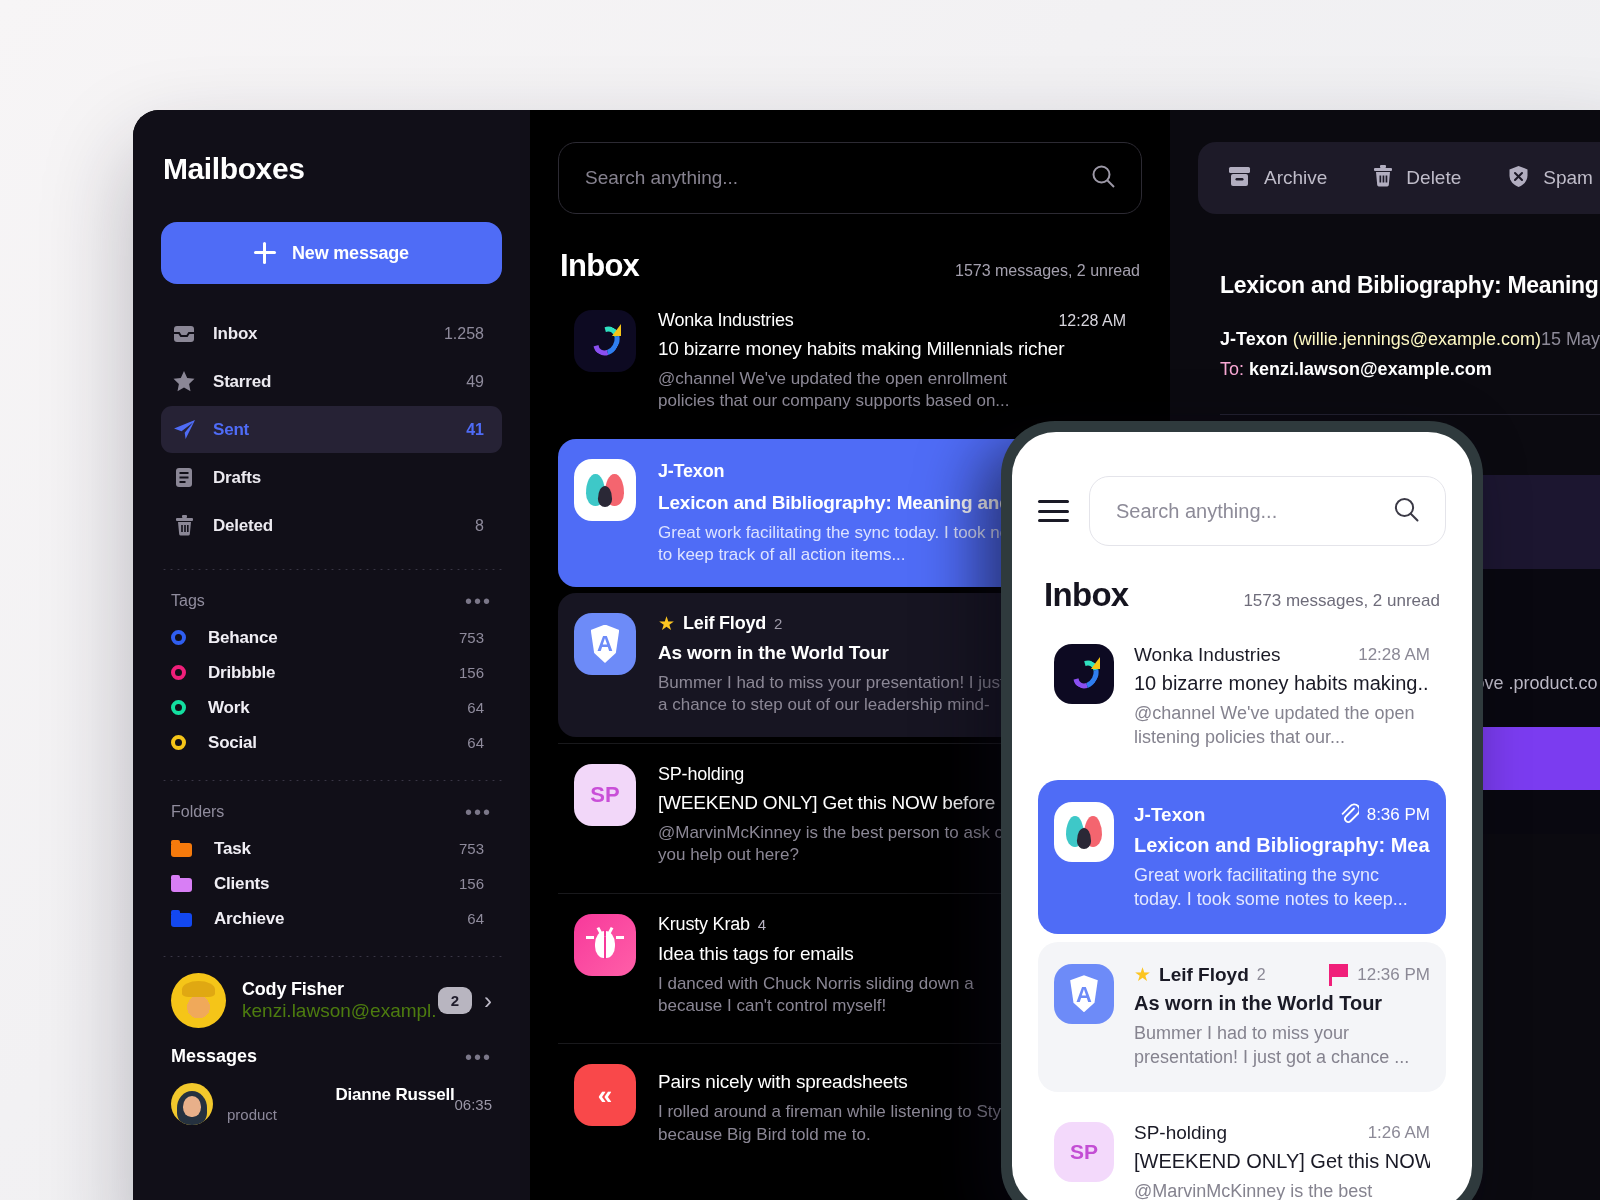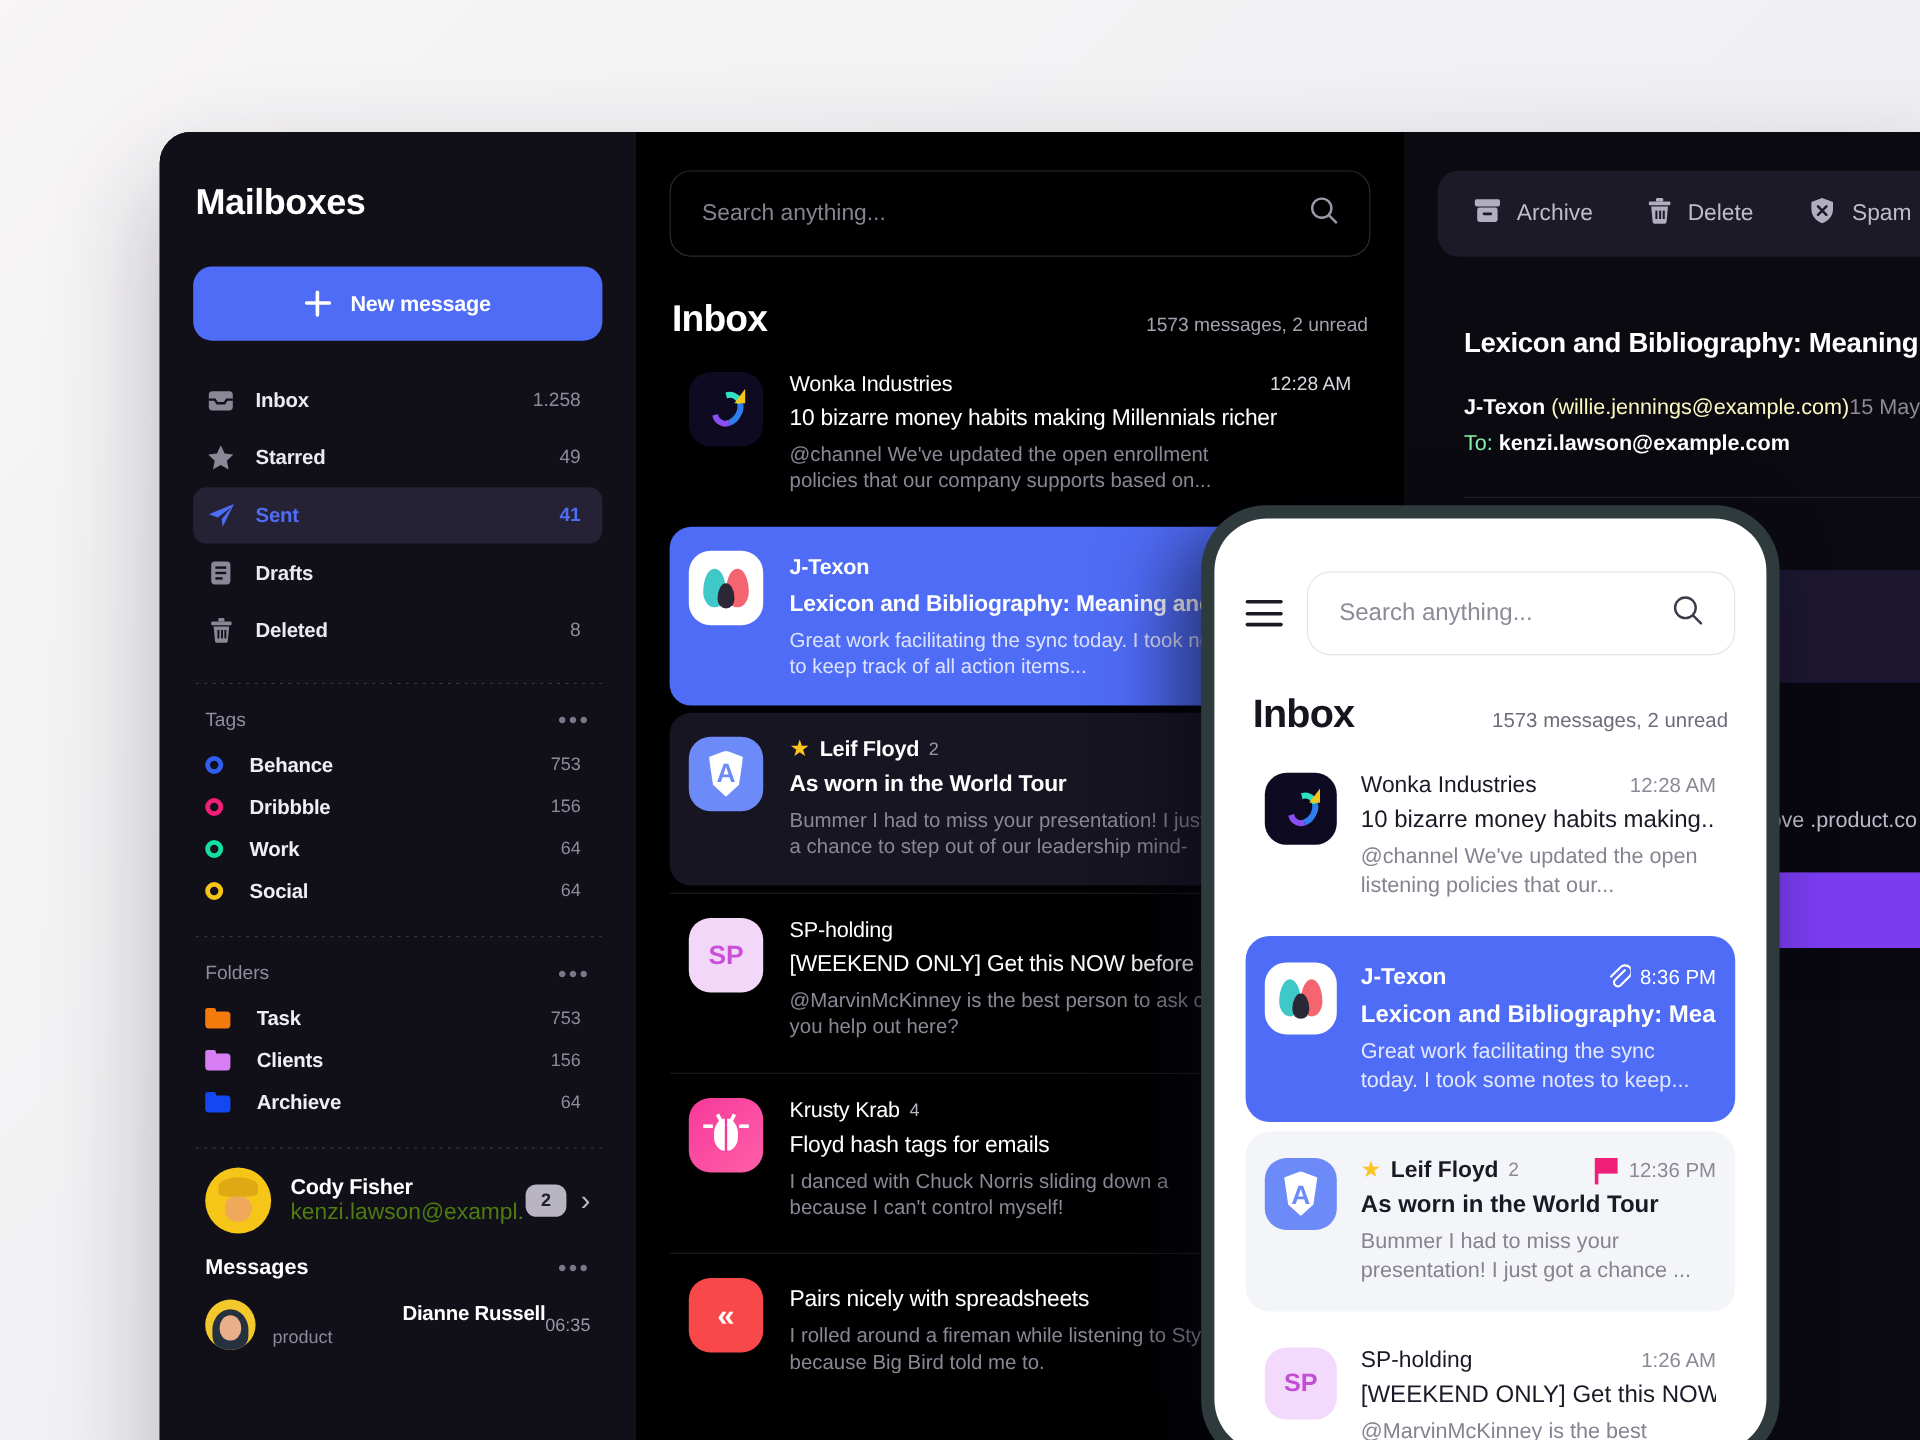--- a/index.html
+++ b/index.html
@@ -181,21 +181,21 @@
   }
   .tb-btn { display: flex; align-items: center; gap: 13px; cursor: pointer; }
   .tb-btn .lb { color: #bfbcc9; font-size: 19px; }
   .reader-body { padding: 58px 0 0 50px; }
   .reader-subject { color: #ffffff; font-size: 23px; font-weight: bold; letter-spacing: -.3px; white-space: nowrap; }
   .reader-meta { margin-top: 30px; font-size: 18px; white-space: nowrap; }
   .reader-meta .nm { color: #ffffff; font-weight: bold; }
   .reader-meta .em { color: #fef9c3; }
   .reader-meta .dt { color: #8d8a98; }
   .reader-to { margin-top: 9px; font-size: 18px; }
-  .reader-to .lb { color: #86efac; }
+  .reader-to .lb { color: #f9a8d4; }
   .reader-to .vl { color: #ffffff; font-weight: bold; }
   .reader-divider { margin: 34px 28px 0 0; height: 1px; background: #242230; }
   .reader-note { color: #7b5cf0; font-size: 17px; margin: 22px 0 0 0; white-space: nowrap; }
   .promo {
     margin: 18px 28px 0 0; background: #090810; border-radius: 4px; overflow: hidden;
   }
   .promo-head { background: #1c1630; padding: 18px 0 14px 0; text-align: center; }
   .promo-logo { color: #ffffff; font-size: 40px; font-weight: bold; letter-spacing: 2px; line-height: .95; }
   .promo-sub { color: #7b5cf0; font-size: 17px; font-weight: bold; letter-spacing: 9px; margin-top: 4px; }
   .promo-h { color: #ffffff; font-size: 34px; font-weight: bold; text-align: center; margin: 38px 0 0 0; }
@@ -533,21 +533,21 @@
           <span class="t1"></span>
           <span class="t2"></span>
         </span>
       <span class="mail-body">
         <span class="mail-top">
           <span class="mail-from">Krusty Krab</span>
           <span class="mail-cnt">4</span>
           <span class="mail-spacer"></span>
           <span class="flag" style="color:#13dfa0"></span>
         </span>
-        <span class="mail-subj" style="display:block">Floyd hash tags for emails</span>
+        <span class="mail-subj" style="display:block">Idea this tags for emails</span>
         <span class="mail-prev" style="display:block;max-width:378px">I danced with Chuck Norris sliding down a because I can't control myself!</span>
       </span>
     </div>
 
     <div class="mail-item">
       <span class="mail-ava art-red">
           <span style="font-size:26px">«</span>
         </span>
       <span class="mail-body">
         <span class="mail-subj" style="display:block">Pairs nicely with spreadsheets</span>

